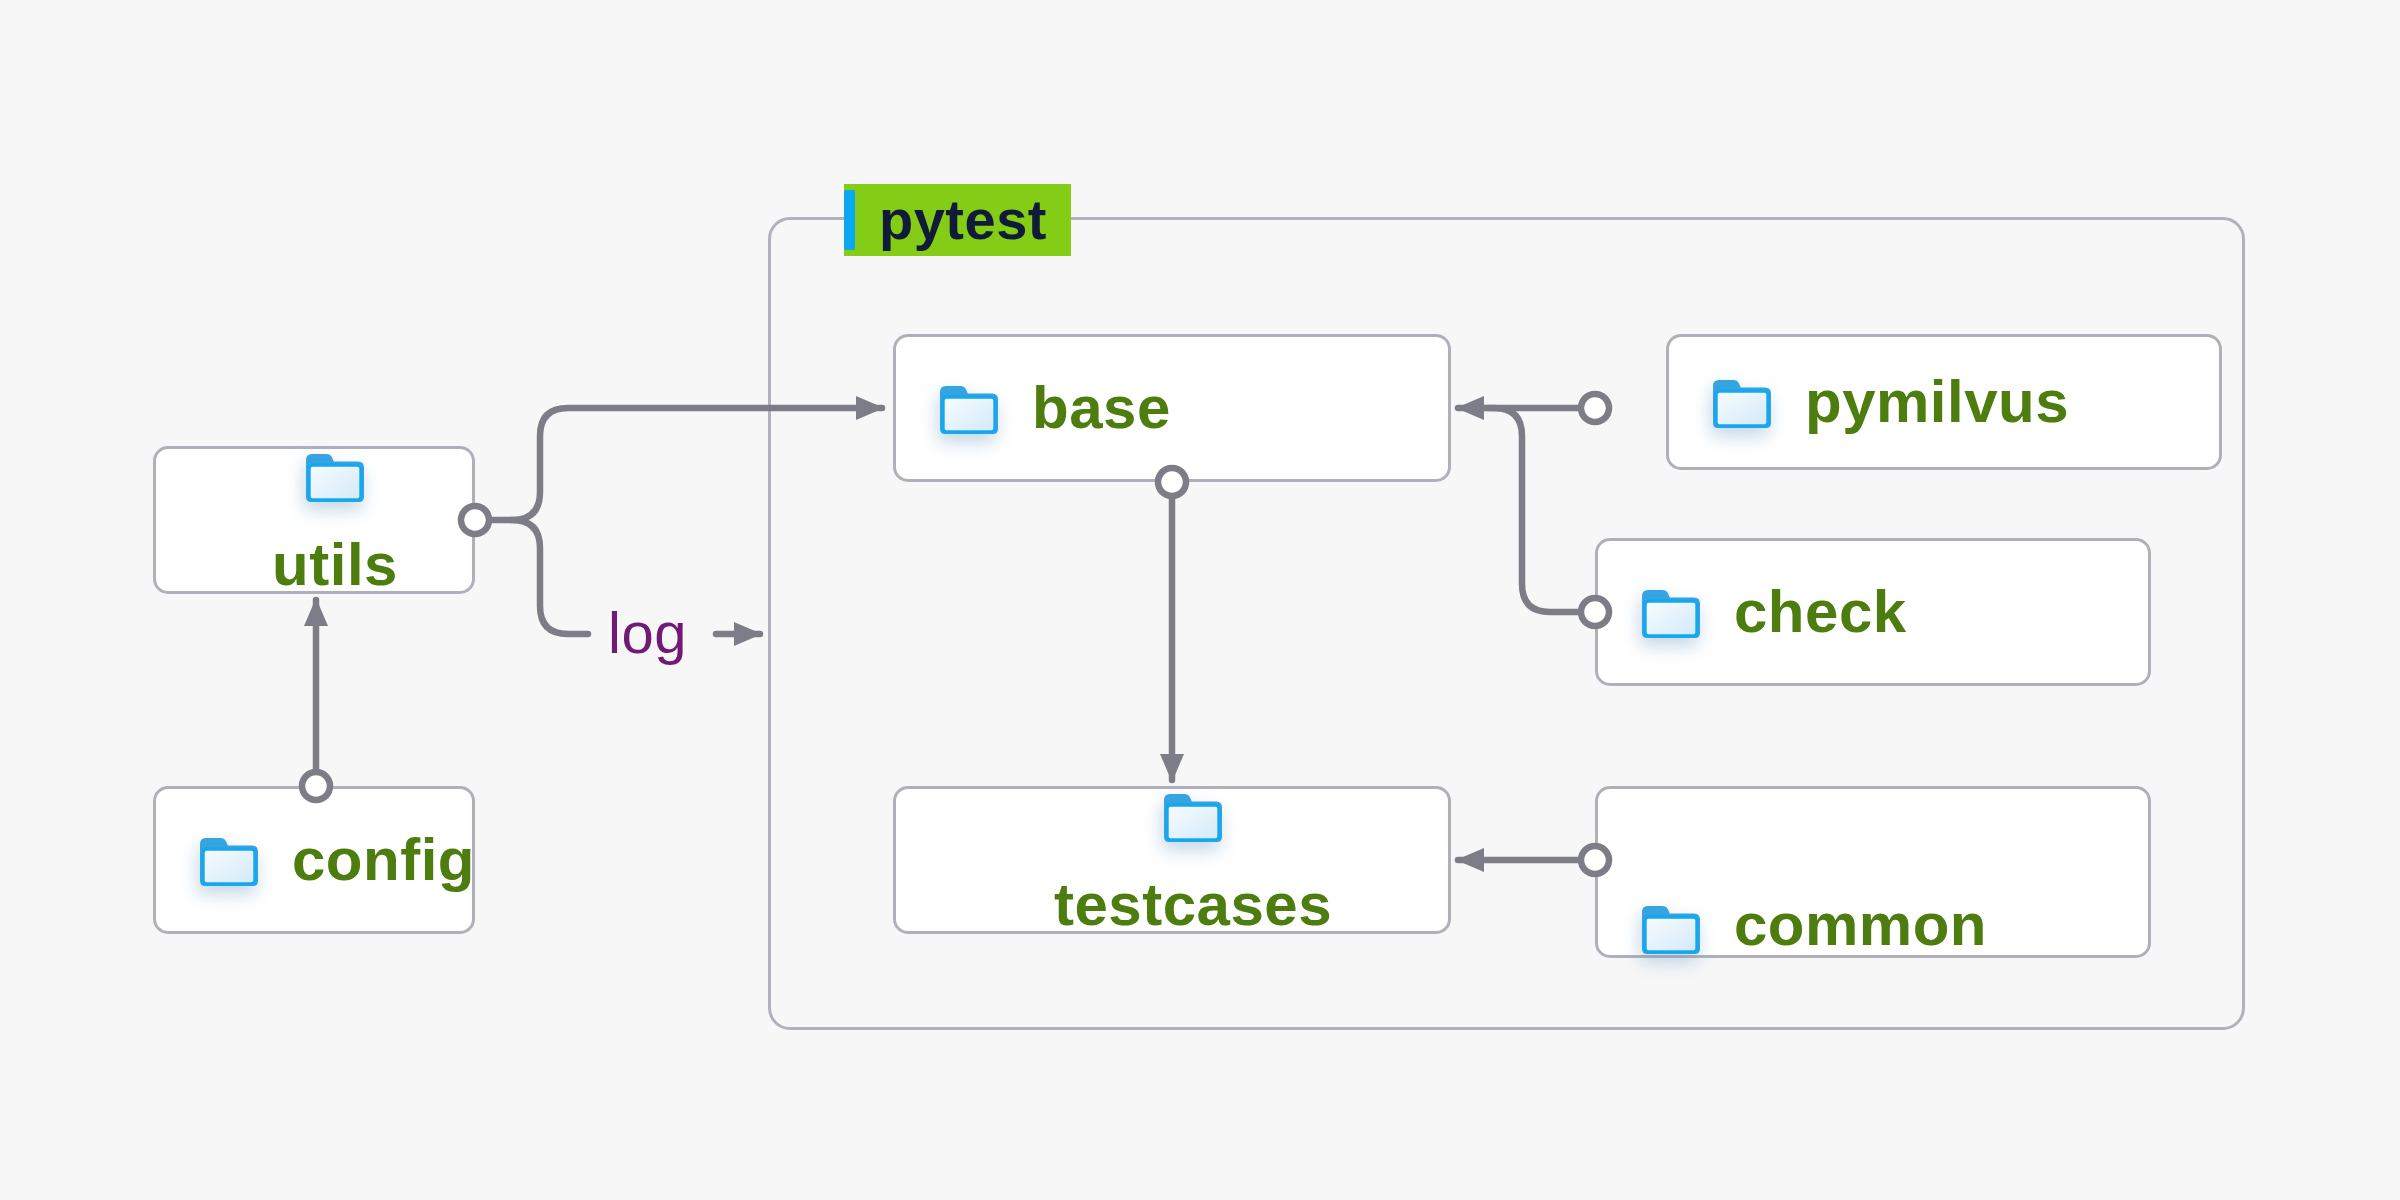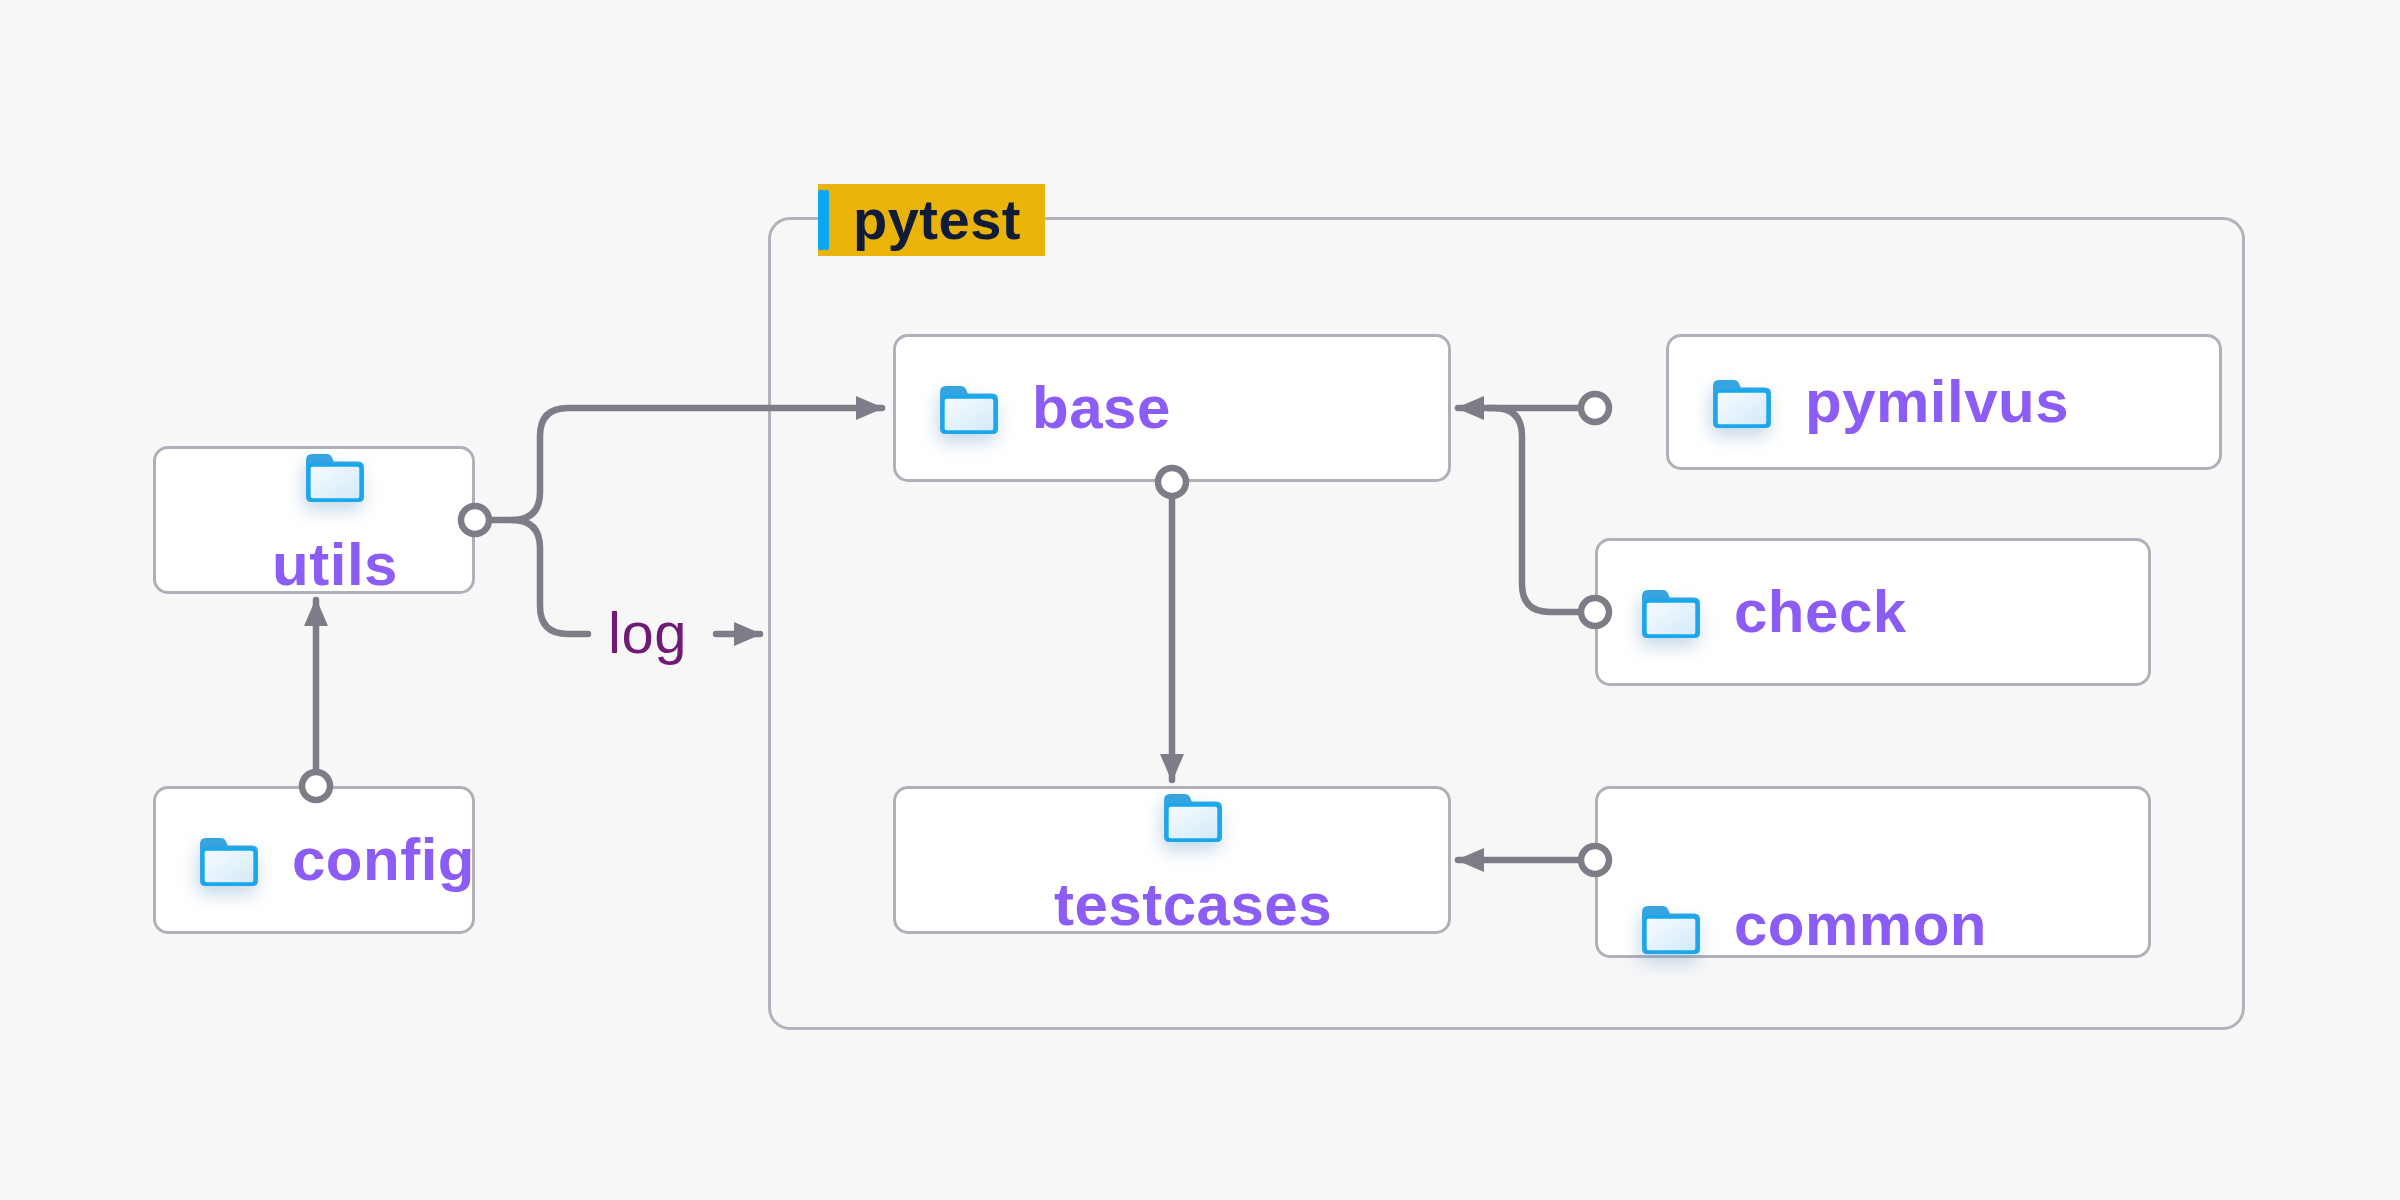--- a/index.html
+++ b/index.html
@@ -14,24 +14,24 @@
   .group{
     position:absolute;
     left:768px;top:217px;width:1477px;height:813px;
     border:3px solid #b3b2bc;
     border-radius:22px;
     box-sizing:border-box;
     background:transparent;
   }
   .group-label{
     position:absolute;
-    left:47px;top:-36px;
+    left:73px;top:-36px;
     height:72px;
     display:flex;align-items:center;
-    background:#eab308;
+    background:#84cc16;
     padding:0 24px 0 0;
     gap:24px;
   }
   .group-label .bar{
     width:11px;height:60px;
     background:#0ba7f1;
     border-radius:2px;
     flex:0 0 auto;
   }
   .group-label .txt{
@@ -45,21 +45,21 @@
     background:#ffffff;
     border:3px solid #b1b0ba;
     border-radius:15px;
     box-sizing:border-box;
     display:flex;align-items:center;
     padding-left:42px;
     gap:32px;
   }
   .node .label{
     font-size:60px;font-weight:700;letter-spacing:.5px;
-    color:#8b5cf6;
+    color:#4d7c0f;
     line-height:1;
     white-space:nowrap;
   }
   .node .folder{
     width:62px;height:54px;flex:0 0 auto;
     filter:drop-shadow(-2px 8px 9px rgba(96,150,190,.38));
   }
   #node-utils    {left:153px; top:446px; width:322px; height:148px;flex-direction:column;}
   #node-config   {left:153px; top:786px; width:322px; height:148px;}
   #node-base     {left:893px; top:334px; width:558px; height:148px;}

